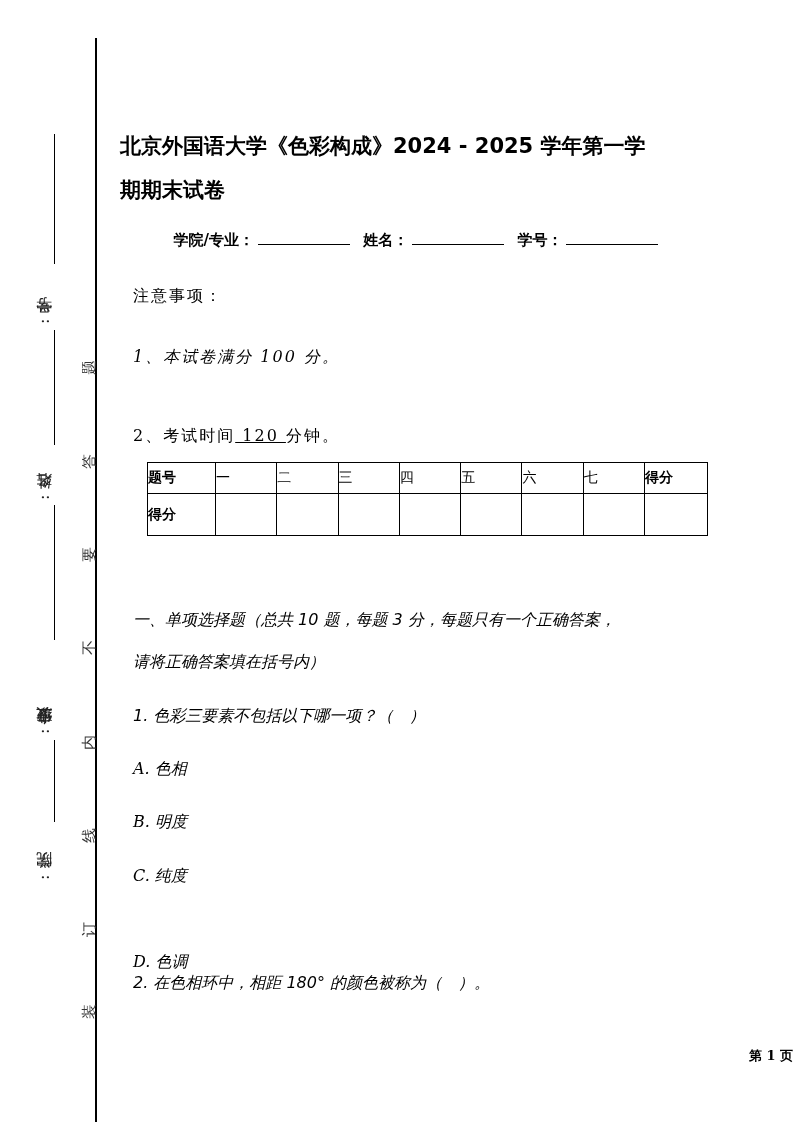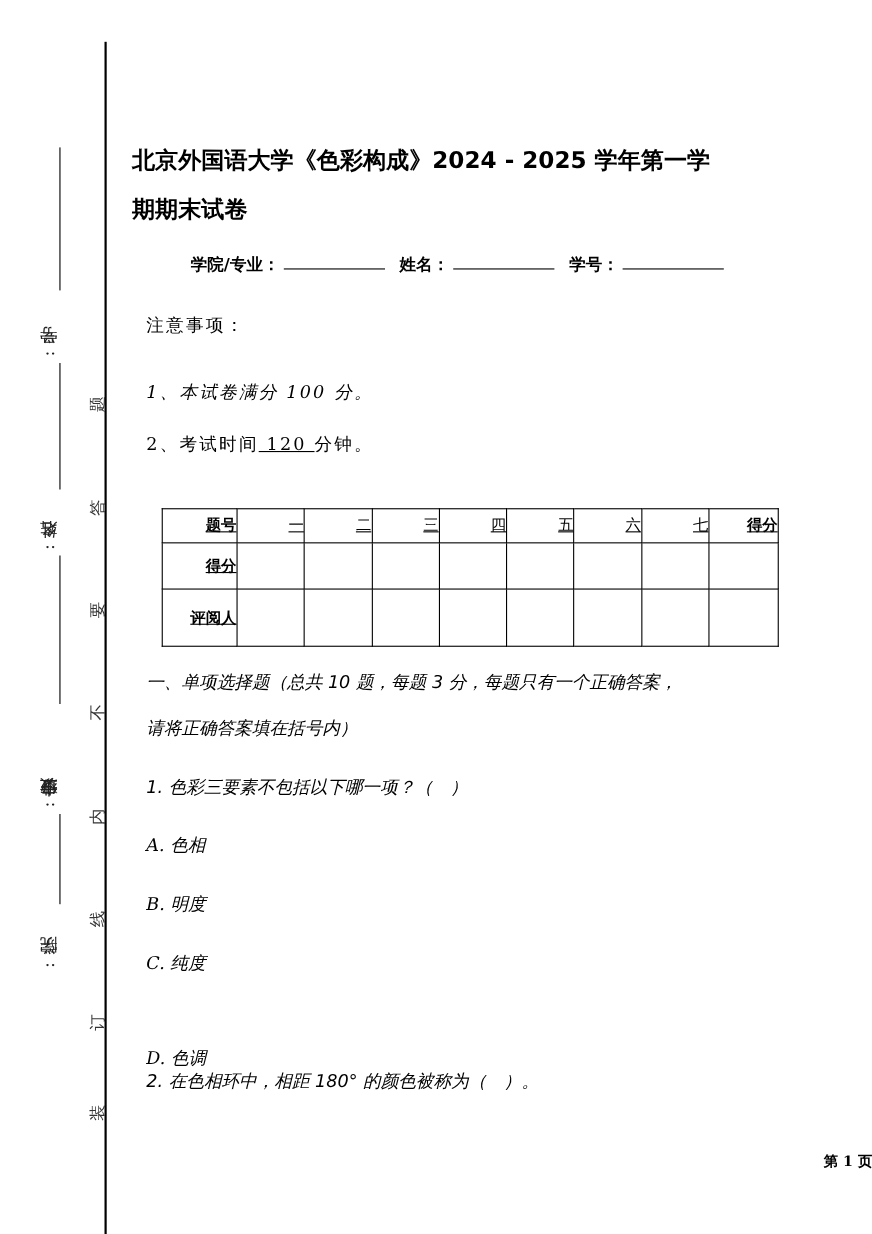--- a/index.html
+++ b/index.html
@@ -13,21 +13,21 @@
           left:80px; width:18px; text-align:center; font-family:"DejaVu Serif", serif; }
   .title { position:absolute; left:120px; width:600px; text-align:left; font-weight:bold;
            font-family:"DejaVu Sans", sans-serif; font-size:21px; }
   .info { position:absolute; top:230px; left:120px; width:600px; text-align:center;
           font-family:"DejaVu Sans", sans-serif; font-weight:bold; font-size:15px; }
   .info .blank { display:inline-block; width:92px; border-bottom:1px solid #000; height:14px; margin:0 8px 0 4px; vertical-align:baseline; }
   .line { position:absolute; left:133px; font-size:16px; letter-spacing:2px; }
   .u { text-decoration: underline; }
   table.score { position:absolute; left:147px; top:462px; border-collapse:collapse; width:561px;
                 font-family:"DejaVu Sans", sans-serif; font-size:14px; }
-  table.score td { border:1px solid #000; text-align:right; padding:0;text-decoration:underline; }
+  table.score td { border:1px solid #000; text-align:left; padding:0; }
   table.score tr.r1 td { height:30px; }
   table.score tr.r2 td { height:41px; }
   table.score tr.r3 td { height:51px; }
   table.score td.hd { font-weight:bold; width:67px; }
   .q { position:absolute; left:133px; font-size:16px; font-family:"DejaVu Sans", sans-serif;font-style:italic; }
   .q .lbl { font-family:"DejaVu Serif", serif; }
   .footer { position:absolute; top:1047px; left:0; width:793px; text-align:right; font-weight:bold; font-size:13px; }
 </style>
 </head>
 <body>
@@ -56,50 +56,39 @@
 <div class="title" style="top:176px;">期期末试卷</div>
 
 <div class="info">
   <span>学院/专业：</span><span class="blank"></span>
   <span>姓名：</span><span class="blank"></span>
   <span>学号：</span><span class="blank"></span>
 </div>
 
 <div class="line" style="top:286px;">注意事项：</div>
 <div class="line" style="top:347px;font-style:italic;">1、本试卷满分 100 分。</div>
-<div class="line" style="top:394px;text-align:right;">
+<div class="line" style="top:426px;text-align:right;">
   <span>2、考试时间</span><span class="u"> 120 </span><span>分钟。</span>
 </div>
 
 <table class="score">
   <tbody>
       <tr class="r1">
     <td class="hd">题号</td>
     <td>一</td>
     <td>二</td>
     <td>三</td>
     <td>四</td>
     <td>五</td>
     <td>六</td>
     <td>七</td>
     <td class="hd" style="width:62px;">得分</td>
   </tr>
   <tr class="r2">
     <td class="hd">得分</td>
-    <td></td>
-    <td></td>
-    <td></td>
-    <td></td>
-    <td></td>
-    <td></td>
-    <td></td>
-    <td></td>
-  </tr>
-  <tr class="r3">
-    <td class="hd">评阅人</td>
     <td></td>
     <td></td>
     <td></td>
     <td></td>
     <td></td>
     <td></td>
     <td></td>
     <td></td>
   </tr>
 </tbody>

